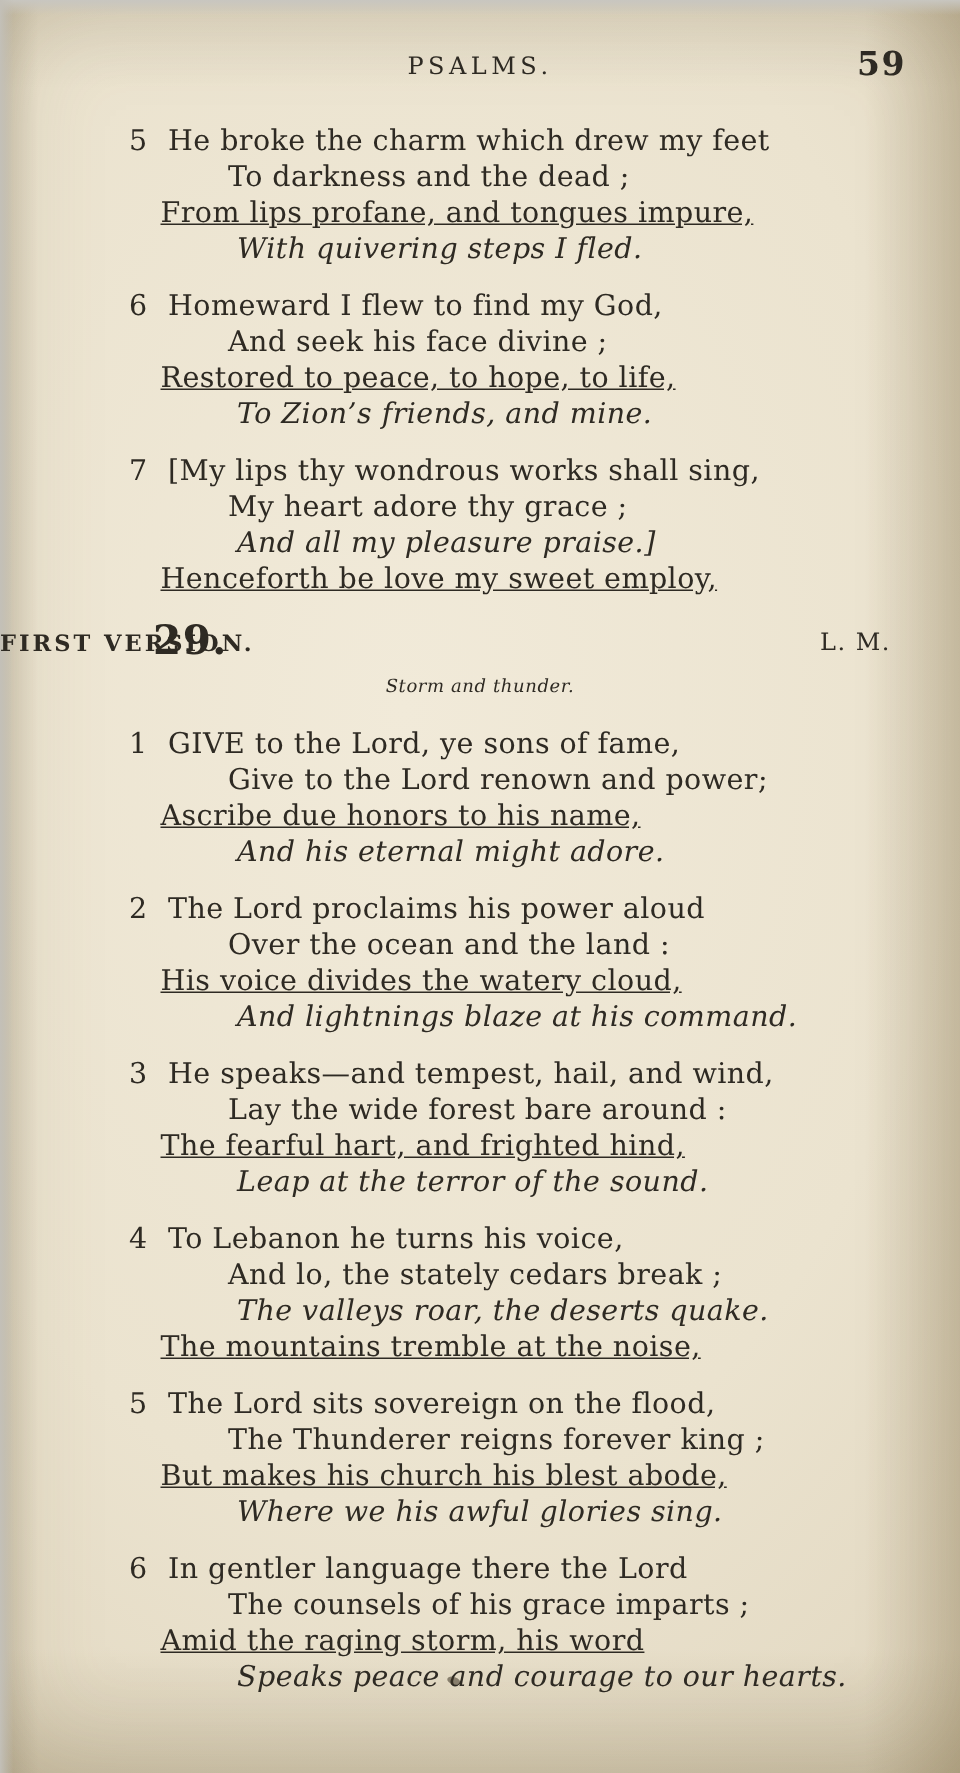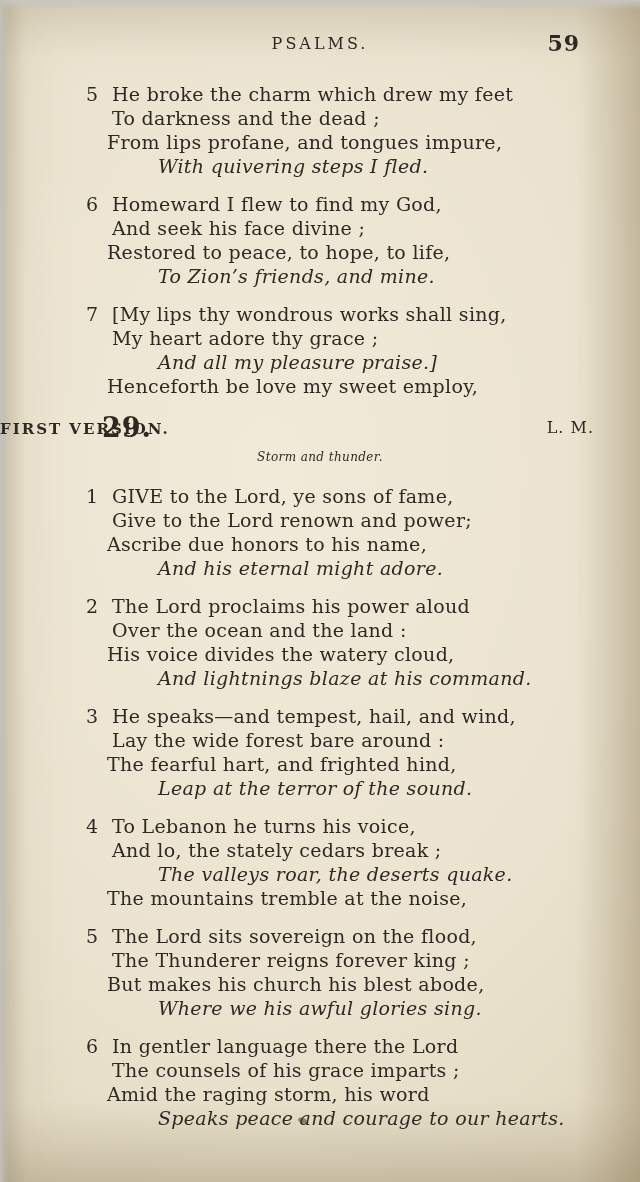--- a/index.html
+++ b/index.html
@@ -27,30 +27,30 @@
     background: linear-gradient(90deg, #c3c0b8 0%, rgba(195,192,184,0) 100%);
   }
   .content { position: absolute; top: 0; left: 0; right: 0; }
 
   .header { position: relative; height: 32px; margin-top: 30px; }
   .header .title {
     position: absolute; left: 0; right: 0; top: 4px;
     text-align: center; font-size: 16px; letter-spacing: 3px;
   }
   .header .pageno {
-    position: absolute; right: 60px; top: 0;
+    position: absolute; right: 36px; top: 0;
     font-size: 22px; font-weight: bold; letter-spacing: 1px;
   }
 
   .verses { margin-top: 20px; }
   .verse { position: relative; margin: 0 0 14px 112px; }
   .line { font-size: 19px; line-height: 24px; letter-spacing: 0.3px; white-space: nowrap; }
   .vnum { position: absolute; left: -26px; }
-  .l1 { }
-  .l2 { margin-left: -5px; }
+  .l1 { margin-left: 40px; }
+  .l2 { margin-left: -5px; text-decoration: underline; }
   .l3 { margin-left: 46px; font-style: italic; }
 
   .hymn-head { position: relative; height: 36px; margin: 4px 0 2px 0; }
   .hymn-num {
     position: absolute; left: 58px; top: 0;
     font-size: 27px; font-weight: bold; letter-spacing: 1px; margin-left: 44px;
   }
   .hymn-version {
     position: absolute; left: 0; right: 0; top: 8px;
     text-align: left; font-size: 15px; letter-spacing: 2px; font-weight: bold;

